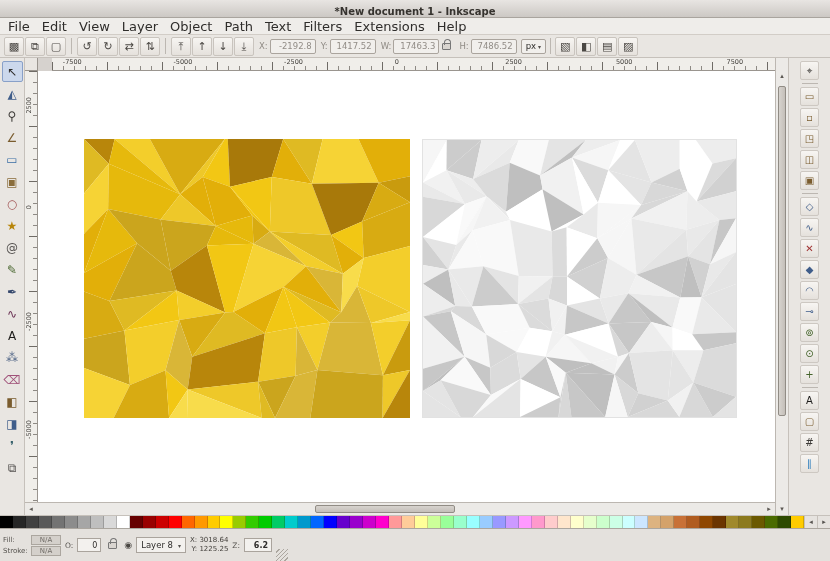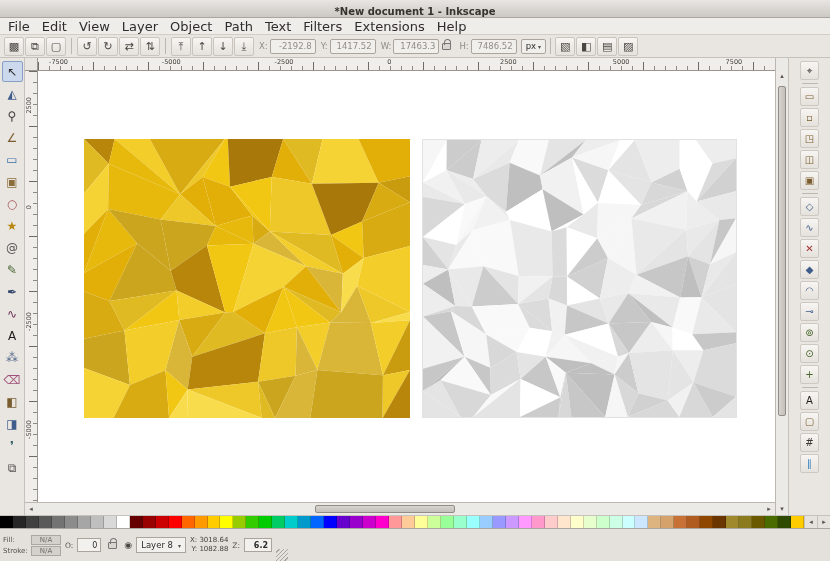--- a/index.html
+++ b/index.html
@@ -27,21 +27,21 @@
   .lock::before { content: ""; position: absolute; left: 1px; top: -5px; width: 5px; height: 5px;
                   border: 1px solid #777; border-bottom: none; border-radius: 4px 4px 0 0; }
 
   .main { height: 457px; display: flex; }
   .toolbox { width: 25px; background: #e9e6e2; border-right: 1px solid #c6c1bb; padding-top: 2px; }
   .tool { width: 21px; height: 21px; margin: 1px auto; display: flex; align-items: center; justify-content: center;
           font-size: 12px; border: 1px solid transparent; border-radius: 2px; }
   .tool.active { background: #ccd8ec; border-color: #88a0c8; }
 
   .canvas-col { flex: 1; display: flex; flex-direction: column; min-width: 0; }
-  .ruler-row { display: flex; height: 13px; }
+  .ruler-row { display: flex; height: 13px; gap: 14px; }
   .corner { width: 13px; height: 13px; background: #e9e6e2; border-right: 1px solid #9a958f; border-bottom: 1px solid #9a958f; }
   .hruler { flex: 1; position: relative; background-color: #f0eeea; border-bottom: 1px solid #9a958f;
             background-image: repeating-linear-gradient(to right, #6f6b66 0 1px, transparent 1px 55px),
                               repeating-linear-gradient(to right, #8d8984 0 1px, transparent 1px 11px);
             background-size: 100% 8px, 100% 4px; background-position: bottom left, bottom left; background-repeat: no-repeat; }
   .hlabel { position: absolute; bottom: 4px; font-size: 6.5px; color: #44413d; }
   .mid-row { flex: 1; display: flex; min-height: 0; }
   .vruler { width: 13px; position: relative; background-color: #f0eeea; border-right: 1px solid #9a958f;
             background-image: repeating-linear-gradient(to bottom, #6f6b66 0 1px, transparent 1px 55px),
                               repeating-linear-gradient(to bottom, #8d8984 0 1px, transparent 1px 11px);
@@ -558,18 +558,18 @@
   <span class="o-lab">O:</span>
   <span class="mini-entry o-entry">0</span>
   <span class="lock"></span>
   <span class="eye">◉</span>
   <span class="combo">
     <span>Layer 8</span>
     <span class="arr">▾</span>
   </span>
   <span class="coords">
     <span><span>X:</span> <span>3018.64</span></span>
-    <span><span>Y:</span> <span>1082.88</span></span>
+    <span><span>Y:</span> <span>1225.25</span></span>
   </span>
   <span class="z-lab">Z:</span>
   <span class="mini-entry z-entry">6.2</span>
   <div class="grip"></div>
 </div>
 
 </body></html>

